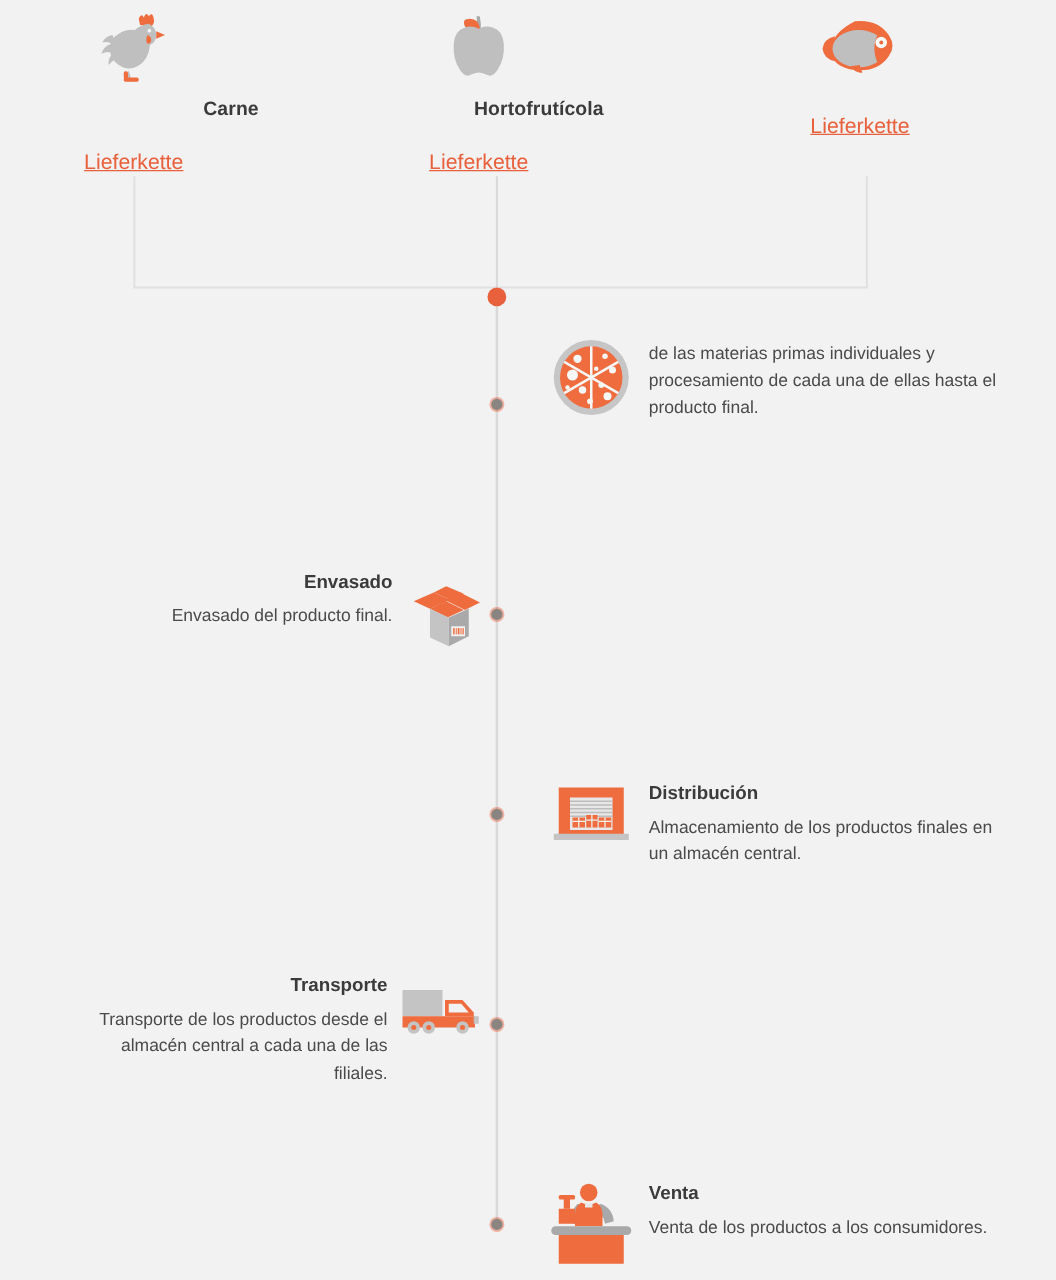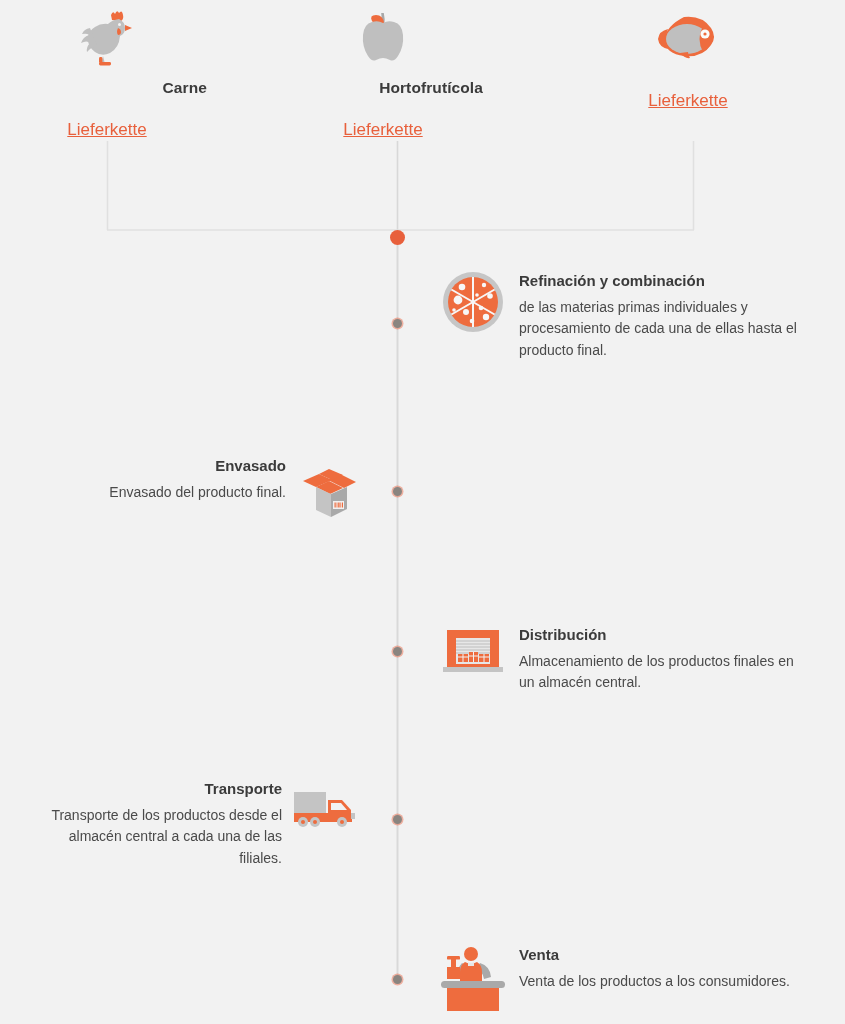--- a/index.html
+++ b/index.html
@@ -72,20 +72,21 @@
   }
   .stage.right {
     left: 440px;
     width: 400px;
   }
   .stage.left {
     left: 0px;
     width: 362px;
     flex-direction: row;
     justify-content: flex-end;
+    padding-left: 28px;
   }
   .st-icon {
     width: 66px;
     min-width: 66px;
     display: flex;
     justify-content: center;
   }
   .st-body {
     padding-top: 2px;
   }
@@ -222,21 +223,20 @@
         <circle cx="25" cy="42" r="3"></circle>
         <circle cx="40" cy="38" r="2.3"></circle>
         <circle cx="45" cy="47" r="3.2"></circle>
         <circle cx="31" cy="51" r="2.3"></circle>
         <circle cx="13" cy="40" r="1.8"></circle>
         <circle cx="36" cy="25" r="1.8"></circle>
       </g>
     </svg>
   </div>
   <div class="st-body">
-    <div class="st-title">Refinación y combinación</div>
     <div class="st-desc" style="width:282px;">de las materias primas individuales y procesamiento de cada una de ellas hasta el producto final.</div>
   </div>
 </div>
 
 <div class="stage left" style="top:455px;">
   <div class="st-body">
     <div class="st-title">Envasado</div>
     <div class="st-desc">Envasado del producto final.</div>
   </div>
   <div class="st-icon" style="padding-top:4px;">

